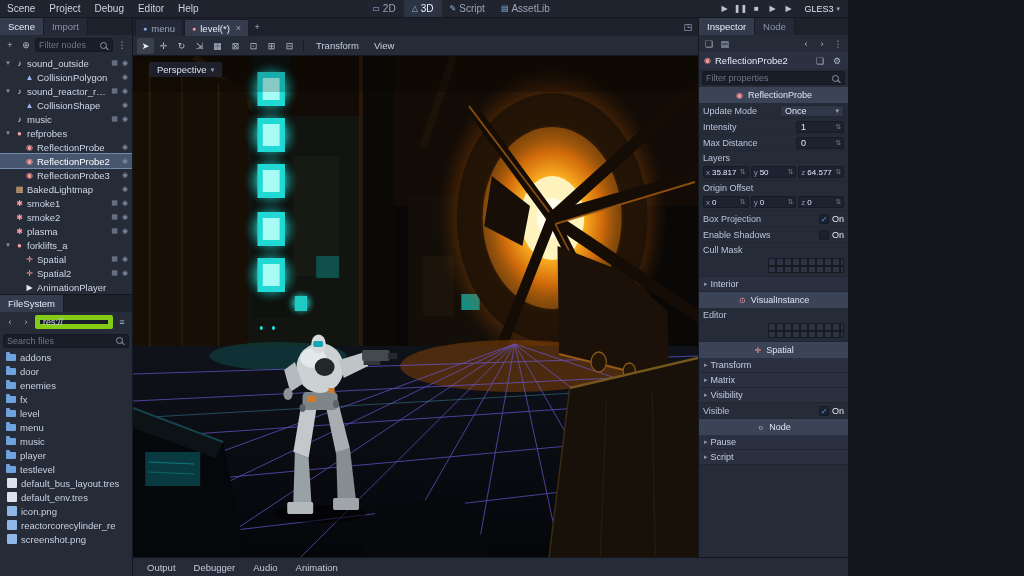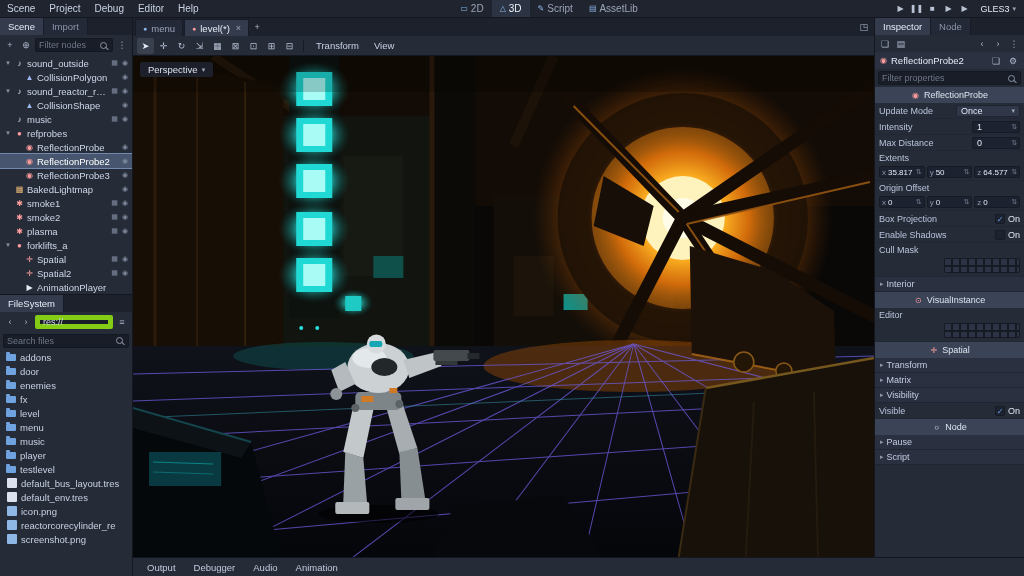--- a/index.html
+++ b/index.html
@@ -1,18 +1,18 @@
 <!DOCTYPE html>
 <html><head>
 <meta charset="utf-8">
 <style>
   *{box-sizing:border-box;margin:0;padding:0}
   html,body{width:1024px;height:576px;overflow:hidden}
   body{font-family:"Liberation Sans",sans-serif;background:#14161d;color:#c6d0e2}
-  #app{width:1024px;height:576px;display:flex;flex-direction:column;background:#be185d}
+  #app{width:848px;height:576px;display:flex;flex-direction:column;background:#be185d}
 
   
   #menubar{height:18px;flex:0 0 18px;display:flex;align-items:stretch;background:#20242f;border-bottom:1px solid #14171f;font-size:10px}
   .menus{display:flex}
   .menu-item{padding:0 7px;display:flex;align-items:center;color:#c9d3e4}
   #ws-wrap{flex:1;display:flex;justify-content:center}
   .ws-item{display:flex;align-items:center;gap:3px;padding:0 8px;color:#9aa4b8}
   .ws-item.active{color:#eef3fb;background:#2c3342}
   .ws-icon{font-size:8px;color:#8cb6e8}
   .playback{display:flex;align-items:center}
@@ -65,21 +65,21 @@
   .tab-icon{font-size:7px}
   .tab-close{font-size:9px;color:#9aa4b8;margin-left:2px}
   #vp-toolbar{height:20px;flex:0 0 20px;display:flex;align-items:center;background:#262b38;border-bottom:1px solid #14171f;padding:0 4px;gap:1px}
   .tools-group{display:flex;gap:1px}
   .tool-btn{width:17px;height:16px;display:flex;align-items:center;justify-content:center;font-size:9px;color:#b4bfd3;border-radius:2px}
   .tools-group .tool-btn:first-of-type{background:#39414f;color:#e8edf6}
   .vsep{width:1px;height:12px;background:#171b24;margin:0 4px}
   .tb-menu{padding:0 7px;font-size:9.5px;color:#c6d0e2}
   #viewport{flex:1;position:relative;background:#000;min-height:0}
   #viewport svg{width:100%;height:100%;display:block}
-  .perspective-btn{position:absolute;top:6px;left:7px;background:rgba(32,37,49,.85);padding:2px 8px;border-radius:2px;font-size:9.5px;color:#d9e0ee;display:flex;gap:4px;align-items:center}
+  .perspective-btn{position:absolute;top:6px;left:16px;background:rgba(32,37,49,.85);padding:2px 8px;border-radius:2px;font-size:9.5px;color:#d9e0ee;display:flex;gap:4px;align-items:center}
   #bottom-bar{height:19px;flex:0 0 19px;display:flex;align-items:center;background:#262b38;border-top:1px solid #14171f;padding:0 6px;gap:2px;font-size:9.5px}
   .bottom-tab{padding:0 8px;height:15px;display:flex;align-items:center;border-radius:2px;color:#c2cbdd}
 
   
   #inspector{width:150px;flex:0 0 150px;display:flex;flex-direction:column;background:#262b38;border-left:1px solid #14171f;font-size:9px}
   .insp-nav{height:17px;flex:0 0 17px;display:flex;align-items:center;padding:0 3px;gap:2px}
   .insp-title{height:17px;flex:0 0 17px;display:flex;align-items:center;gap:3px;padding:0 4px;background:#2b3140}
   .title-name{flex:1;font-size:9.5px;color:#e4eaf5;white-space:nowrap;overflow:hidden}
   .insp-filter{height:18px;flex:0 0 18px;display:flex;align-items:center;padding:1px 3px}
   .prop-scroll{flex:1;overflow:hidden}
@@ -625,21 +625,21 @@
               </span>
             </div>
             <div class="prop-row">
               <span class="prop-label">Max Distance</span>
               <span class="spinbox">
                 <span class="spin-val">0</span>
                 <span class="spin-arrows">⇅</span>
               </span>
             </div>
             <div class="label-row">
-                <span>Extents</span>
+                <span>Layers</span>
               </div>
             <div class="vec-row">
               <span class="vec-cell">
                 <span class="axis-label">x</span>
                 <span class="vec-val">35.817</span>
                 <span class="spin-arrows">⇅</span>
               </span>
               <span class="vec-cell">
                 <span class="axis-label">y</span>
                 <span class="vec-val">50</span>

